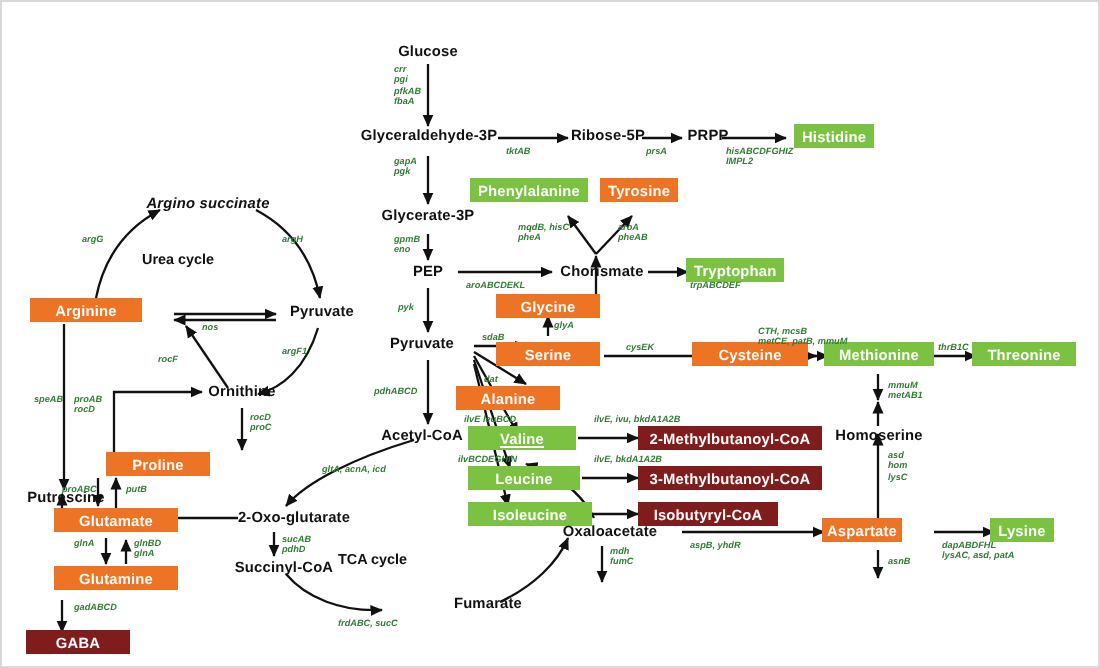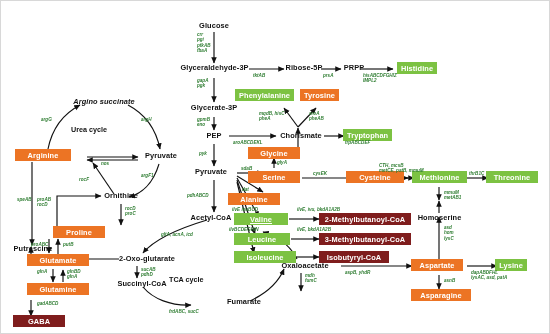--- a/index.html
+++ b/index.html
@@ -189,22 +189,21 @@
   <div class="node orange" style="left:26px;top:282px;width:62px;">Glutamine</div>
   <div class="node orange" style="left:52px;top:225px;width:52px;">Proline</div>
   <div class="node plain" style="left:4px;top:243px;width:56px;">Putrescine</div>
   <div class="node blue" style="left:12px;top:314px;width:52px;">GABA</div>
 
   <div class="node plain" style="left:94px;top:190px;width:52px;">Ornithine</div>
   <div class="node orange" style="left:14px;top:148px;width:56px;">Arginine</div>
   <div class="node plain" style="left:136px;top:150px;width:48px;">Pyruvate</div>
   <div class="node plain" style="left:52px;top:96px;width:102px;font-style:italic;">Argino succinate</div>
 
-  <div class="node orange" style="left:410px;top:258px;width:52px;">Aspartate</div>
-  <div class="node orange" style="left:410px;top:288px;width:60px;">Asparagine</div>
+  <div class="node orange" style="left:410px;top:258px;width:40px;">Aspartate</div>
   <div class="node green" style="left:494px;top:258px;width:32px;">Lysine</div>
 
   <div class="caption" style="left:70px;top:124px;">Urea cycle</div>
   <div class="caption" style="left:168px;top:274px;">TCA cycle</div>
 
   <div class="gene" style="left:196px;top:31px;">
       <div>crr</div>
       <div>pgi</div>
       <div>pfkAB</div>
       <div>fbaA</div>

